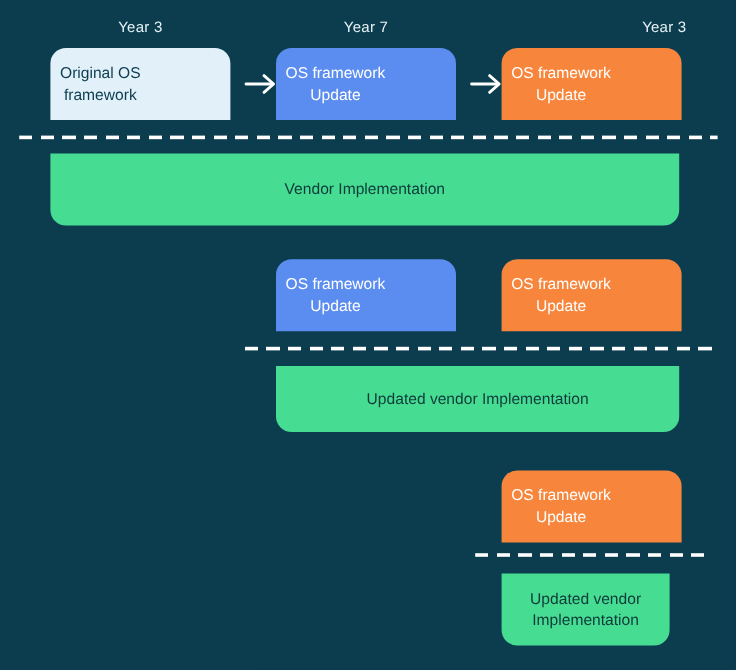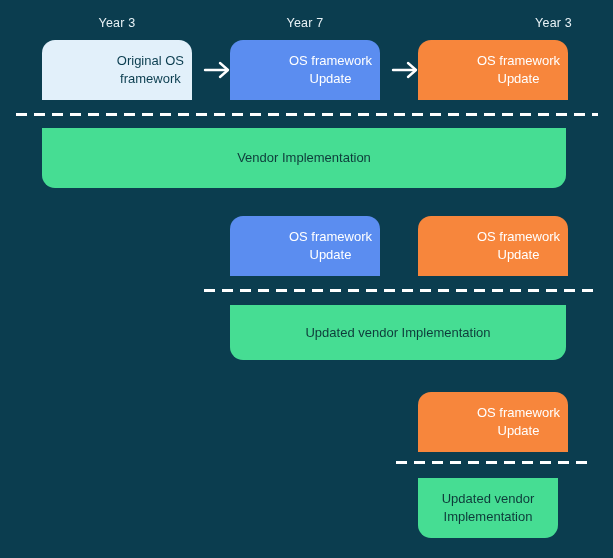--- a/index.html
+++ b/index.html
@@ -35,21 +35,21 @@
     white-space: nowrap;
   }
 
   
   .fw-box {
     position: absolute;
     box-sizing: border-box;
     border-radius: 13px 13px 0 0;
     display: flex;
     align-items: center;
-    justify-content: flex-end;
+    justify-content: flex-start;
     text-align: center;
     font-size: 13px;
     line-height: 18px;
     padding: 0 8px;
   }
   .fw-box .fw-text {
     display: block;
     white-space: pre-line;
   }
   .fw-original {

